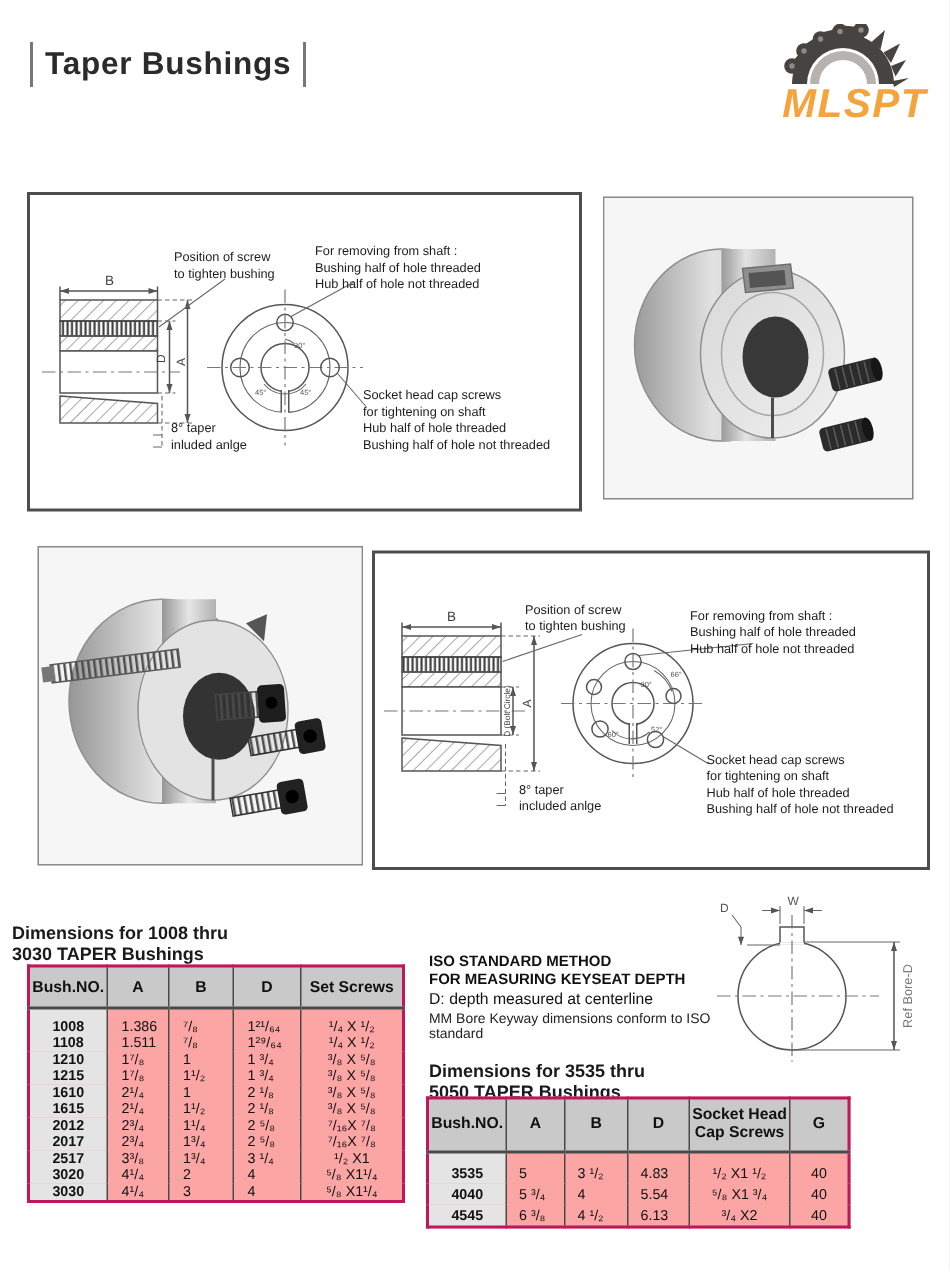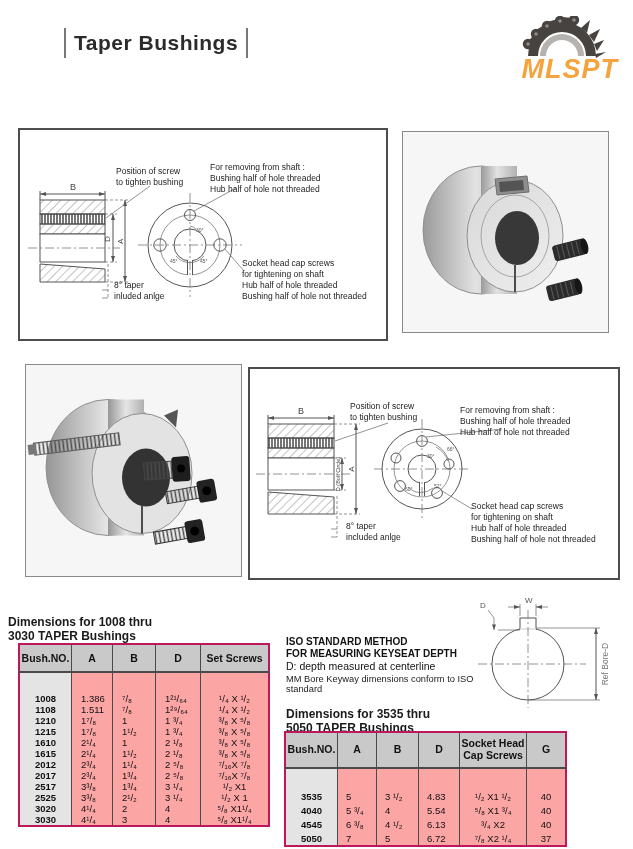--- a/index.html
+++ b/index.html
@@ -2,21 +2,21 @@
 <html><head>
 <meta charset="utf-8">
 <style>
   html,body { margin:0; padding:0; background:#e9e9e9; }
   .page {
     position:relative; width:633px; height:849px; margin:0 auto;
     background:#ffffff; overflow:hidden;
     font-family:"Liberation Sans", sans-serif; color:#222;
   }
   
-  .title-wrap { position:absolute; left:20px; top:28px; display:flex; align-items:center; gap:8px;margin-left:44px; }
+  .title-wrap { position:absolute; left:20px; top:28px; display:flex; align-items:center; gap:8px; }
   .tbar { width:2px; height:30px; background:#777; }
   .page-title { font-size:21px; font-weight:bold; color:#2b2b2b; margin:0; letter-spacing:.5px; }
   .logo { position:absolute; left:490px; top:16px; width:128px; height:74px; }
   .logo-text { position:absolute; left:0; top:38px; width:128px; text-align:right;
                font-size:27px; font-weight:bold; font-style:italic; color:#F5A43D; letter-spacing:1px; }
   
   .box { position:absolute; border:2px solid #4d4d4d; background:#fff; }
   .box1 { left:18px;  top:128px; width:366px; height:209px; }
   .box2 { left:248px; top:367px; width:368px; height:209px; }
   .photo { position:absolute; border:1px solid #8a8a8a; background:#f6f6f6; }
@@ -31,21 +31,21 @@
   table.dim { position:absolute; border-collapse:collapse; table-layout:fixed; border:2px solid #be185d; background:#fca5a5; }
   .t1 { left:18px;  top:643px; width:234px; }
   .t2 { left:284px; top:731px; width:263px; }
   table.dim th, table.dim td { border-left:1.5px solid #4a4a4a; border-right:1.5px solid #4a4a4a; }
   table.dim thead th { background:#c9c9c9; border-bottom:2px solid #4a4a4a; font-size:10.5px; color:#111; }
   .t1 thead th { height:24px; }
   .t2 thead th { height:32px; white-space:pre-line; line-height:1.12; }
   table.dim tbody td { font-size:9.5px; padding:0; color:#111; }
   .t1 tbody td { height:11px; }
   .t2 tbody td { height:14px; }
-  table.dim tbody tr:first-child td { padding-top:20px; }
+  table.dim tbody tr:first-child td { padding-top:6px; }
   table.dim tbody td:first-child { background:#e4e4e4; font-weight:bold; text-align:center; }
   .t1 td:nth-child(2), .t1 td:nth-child(3), .t1 td:nth-child(4) { text-align:left; padding-left:9px; }
   .t1 td:nth-child(5) { text-align:center; }
   .t2 td:nth-child(2), .t2 td:nth-child(3), .t2 td:nth-child(4) { text-align:left; padding-left:8px; }
   .t2 td:nth-child(5), .t2 td:nth-child(6) { text-align:center; }
   
   .iso { position:absolute; left:286px; top:636px; width:210px; }
   .iso-b  { font-size:10px; font-weight:bold; line-height:1.18; color:#111; }
   .iso-b2 { font-size:10.5px; font-weight:normal; line-height:1.2; color:#111; }
   .iso-n  { font-size:9.3px; margin-top:2px; color:#222; }
@@ -415,27 +415,20 @@
           <td>⁷/₁₆X ⁷/₈</td>
         </tr>
         <tr>
           <td>2517</td>
           <td>3³/₈</td>
           <td>1³/₄</td>
           <td>3 ¹/₄</td>
           <td>¹/₂ X1</td>
         </tr>
         <tr>
-          <td>2525</td>
-          <td>3³/₈</td>
-          <td>2¹/₂</td>
-          <td>3 ¹/₄</td>
-          <td>¹/₂ X 1</td>
-        </tr>
-        <tr>
           <td>3020</td>
           <td>4¹/₄</td>
           <td>2</td>
           <td>4</td>
           <td>⁵/₈ X1¹/₄</td>
         </tr>
         <tr>
           <td>3030</td>
           <td>4¹/₄</td>
           <td>3</td>
@@ -513,24 +506,16 @@
           <td>40</td>
         </tr>
         <tr>
           <td>4545</td>
           <td>6 ³/₈</td>
           <td>4 ¹/₂</td>
           <td>6.13</td>
           <td>³/₄ X2</td>
           <td>40</td>
         </tr>
-        <tr>
-          <td>5050</td>
-          <td>7</td>
-          <td>5</td>
-          <td>6.72</td>
-          <td>⁷/₈ X2 ¹/₄</td>
-          <td>37</td>
-        </tr>
       </tbody>
   </table>
 
 </div>
 
 </body></html>

